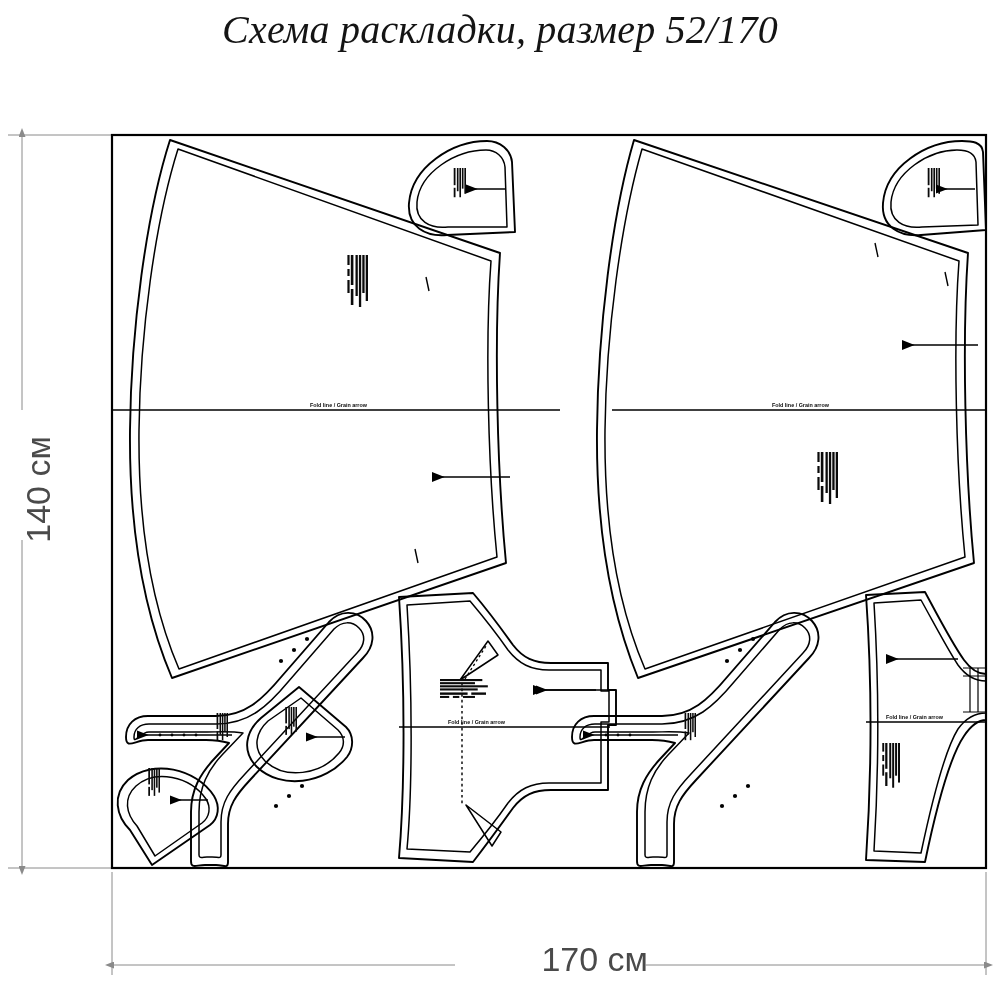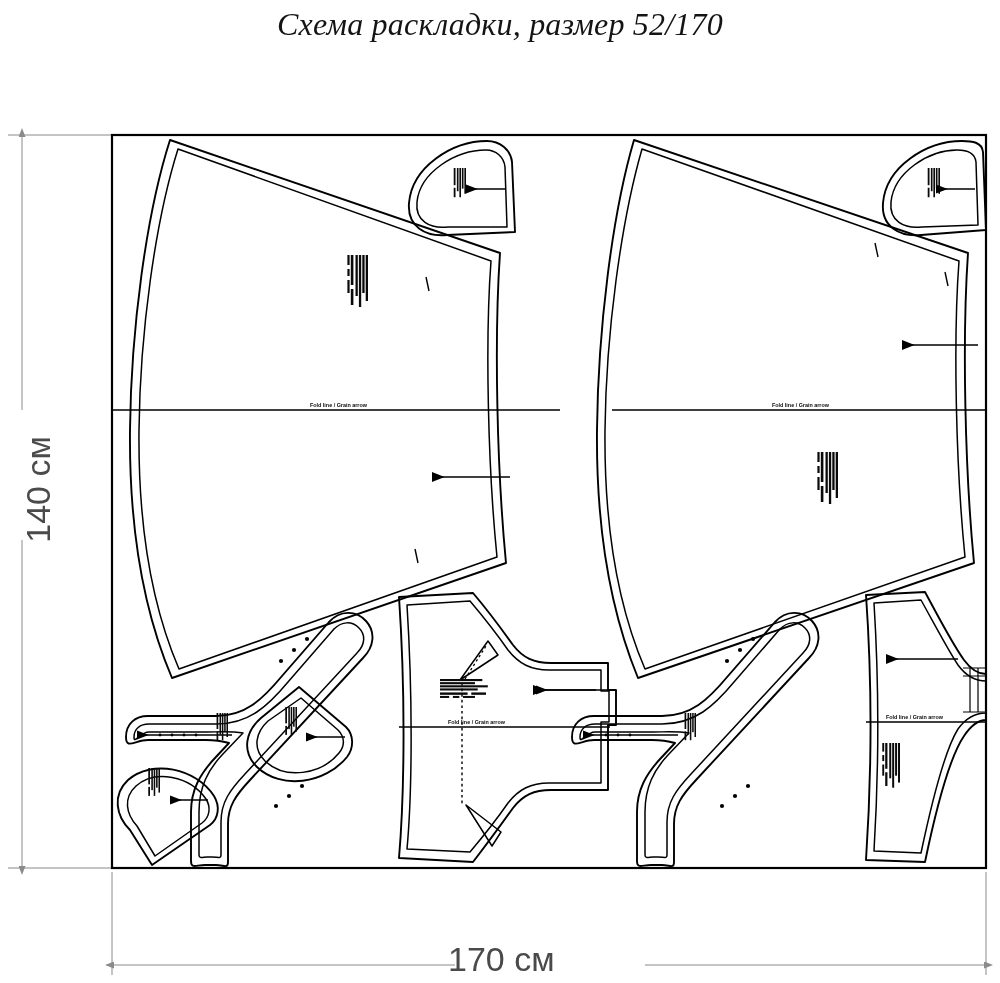--- a/index.html
+++ b/index.html
@@ -1,26 +1,26 @@
 <!DOCTYPE html>
 <html><head>
 <meta charset="utf-8">
 <style>
   html,body{margin:0;padding:0;background:#ffffff;}
   body{width:1000px;height:983px;position:relative;overflow:hidden;
        font-family:"Liberation Sans",sans-serif;}
   #root{position:absolute;left:0;top:0;width:1000px;height:983px;}
   #title{position:absolute;left:0;top:6px;width:1000px;text-align:center;
          font-family:"Liberation Serif",serif;font-style:italic;font-weight:400;
-         font-size:32px;color:#141414;letter-spacing:.2px;}
+         font-size:40px;color:#141414;letter-spacing:.2px;}
   #svg{position:absolute;left:0;top:0;}
   .dimlabel{position:absolute;color:#4a4a4a;font-weight:400;}
   #dim-v-label{left:-32px;top:470px;width:140px;text-align:center;font-size:34px;
                transform:rotate(-90deg);transform-origin:50% 50%;}
-  #dim-h-label{left:448px;top:940px;width:200px;text-align:left;font-size:34px;}
+  #dim-h-label{left:448px;top:940px;width:200px;text-align:right;font-size:34px;}
 </style>
 </head>
 <body>
 
 <div id="root">
 
   <div id="title">Схема раскладки, размер 52/170</div>
 
   <div class="dimlabel" id="dim-v-label">140 см</div>
   <div class="dimlabel" id="dim-h-label">170 см</div>

